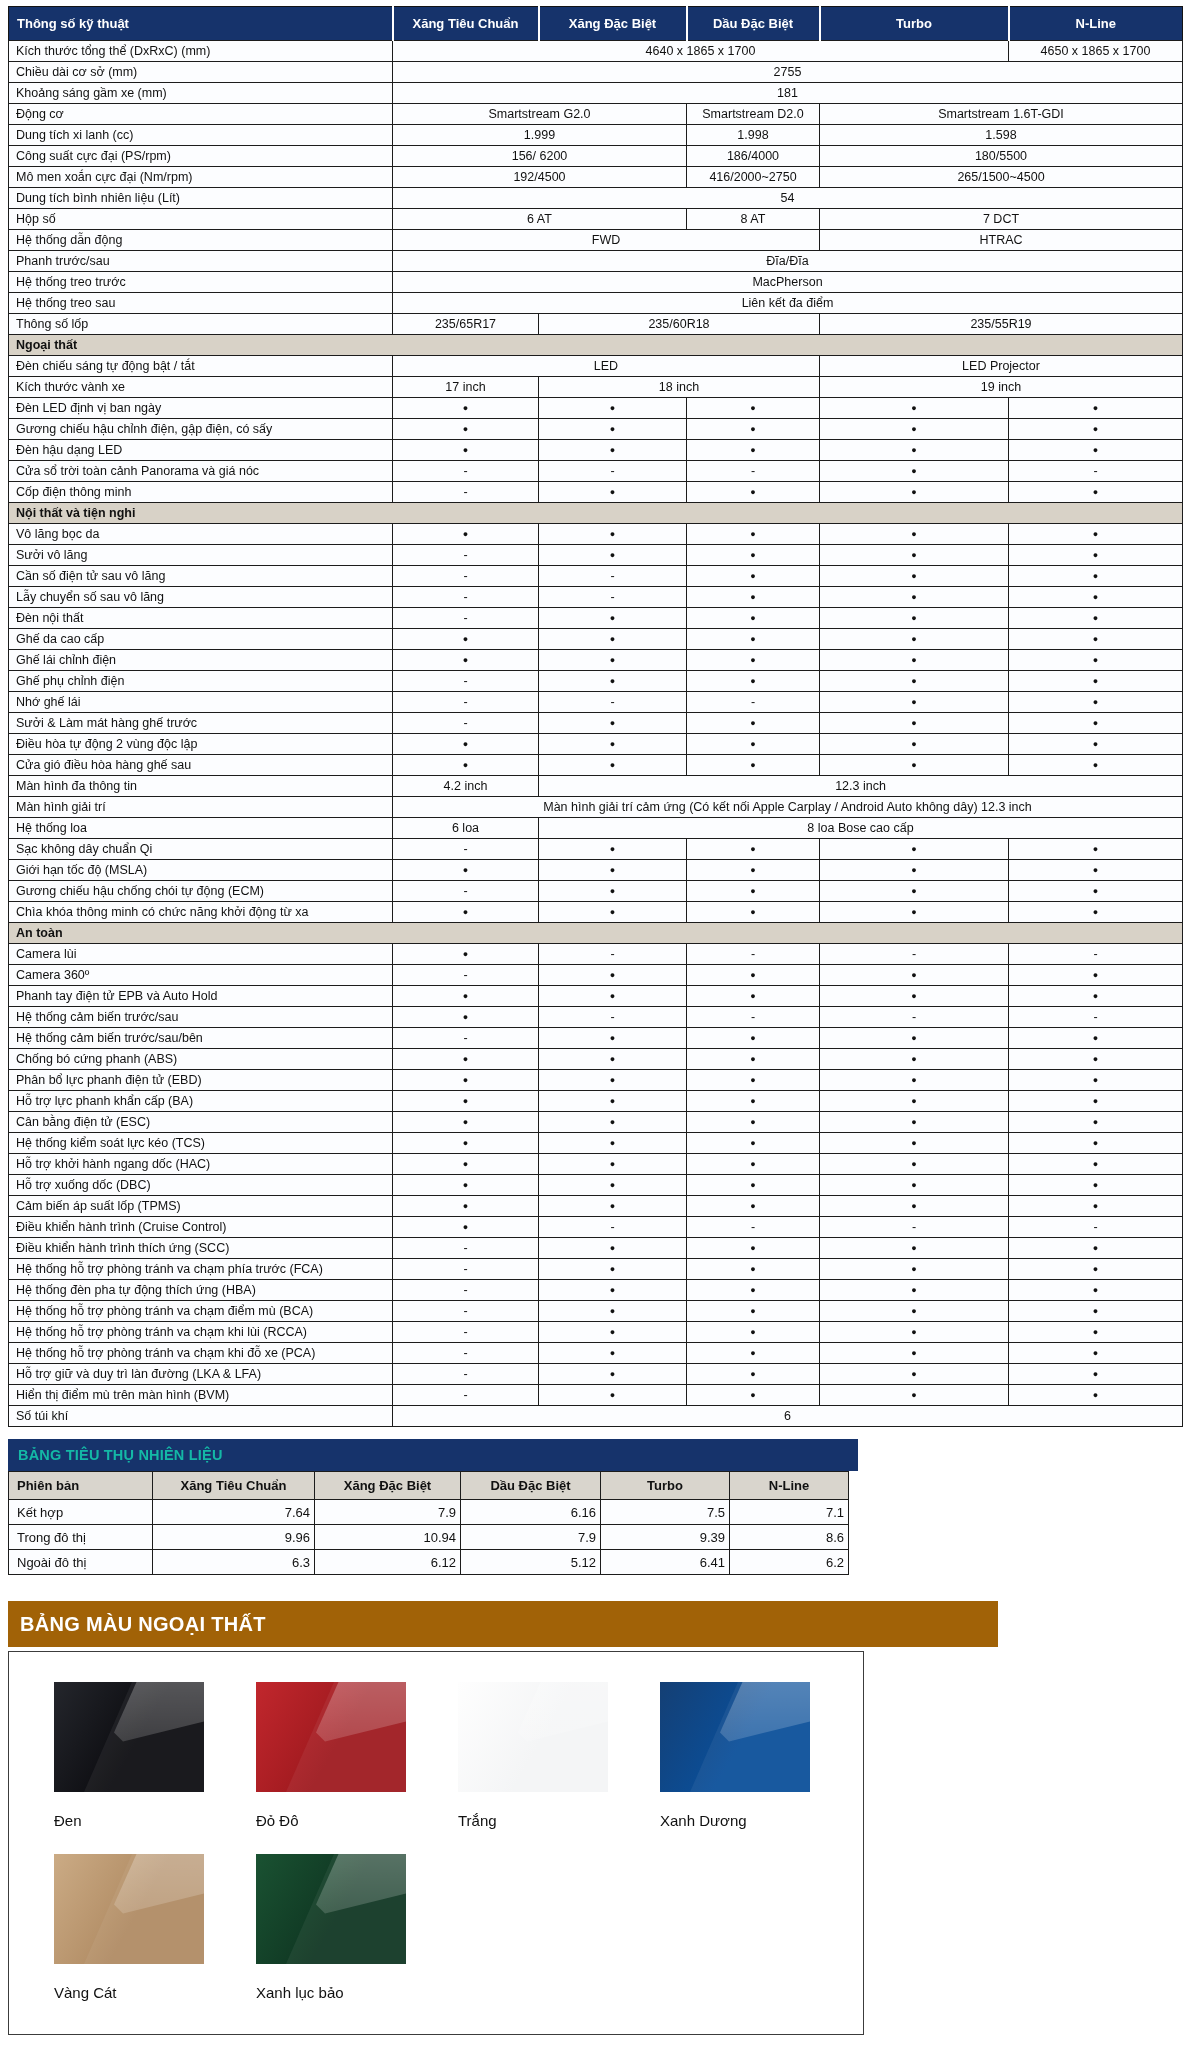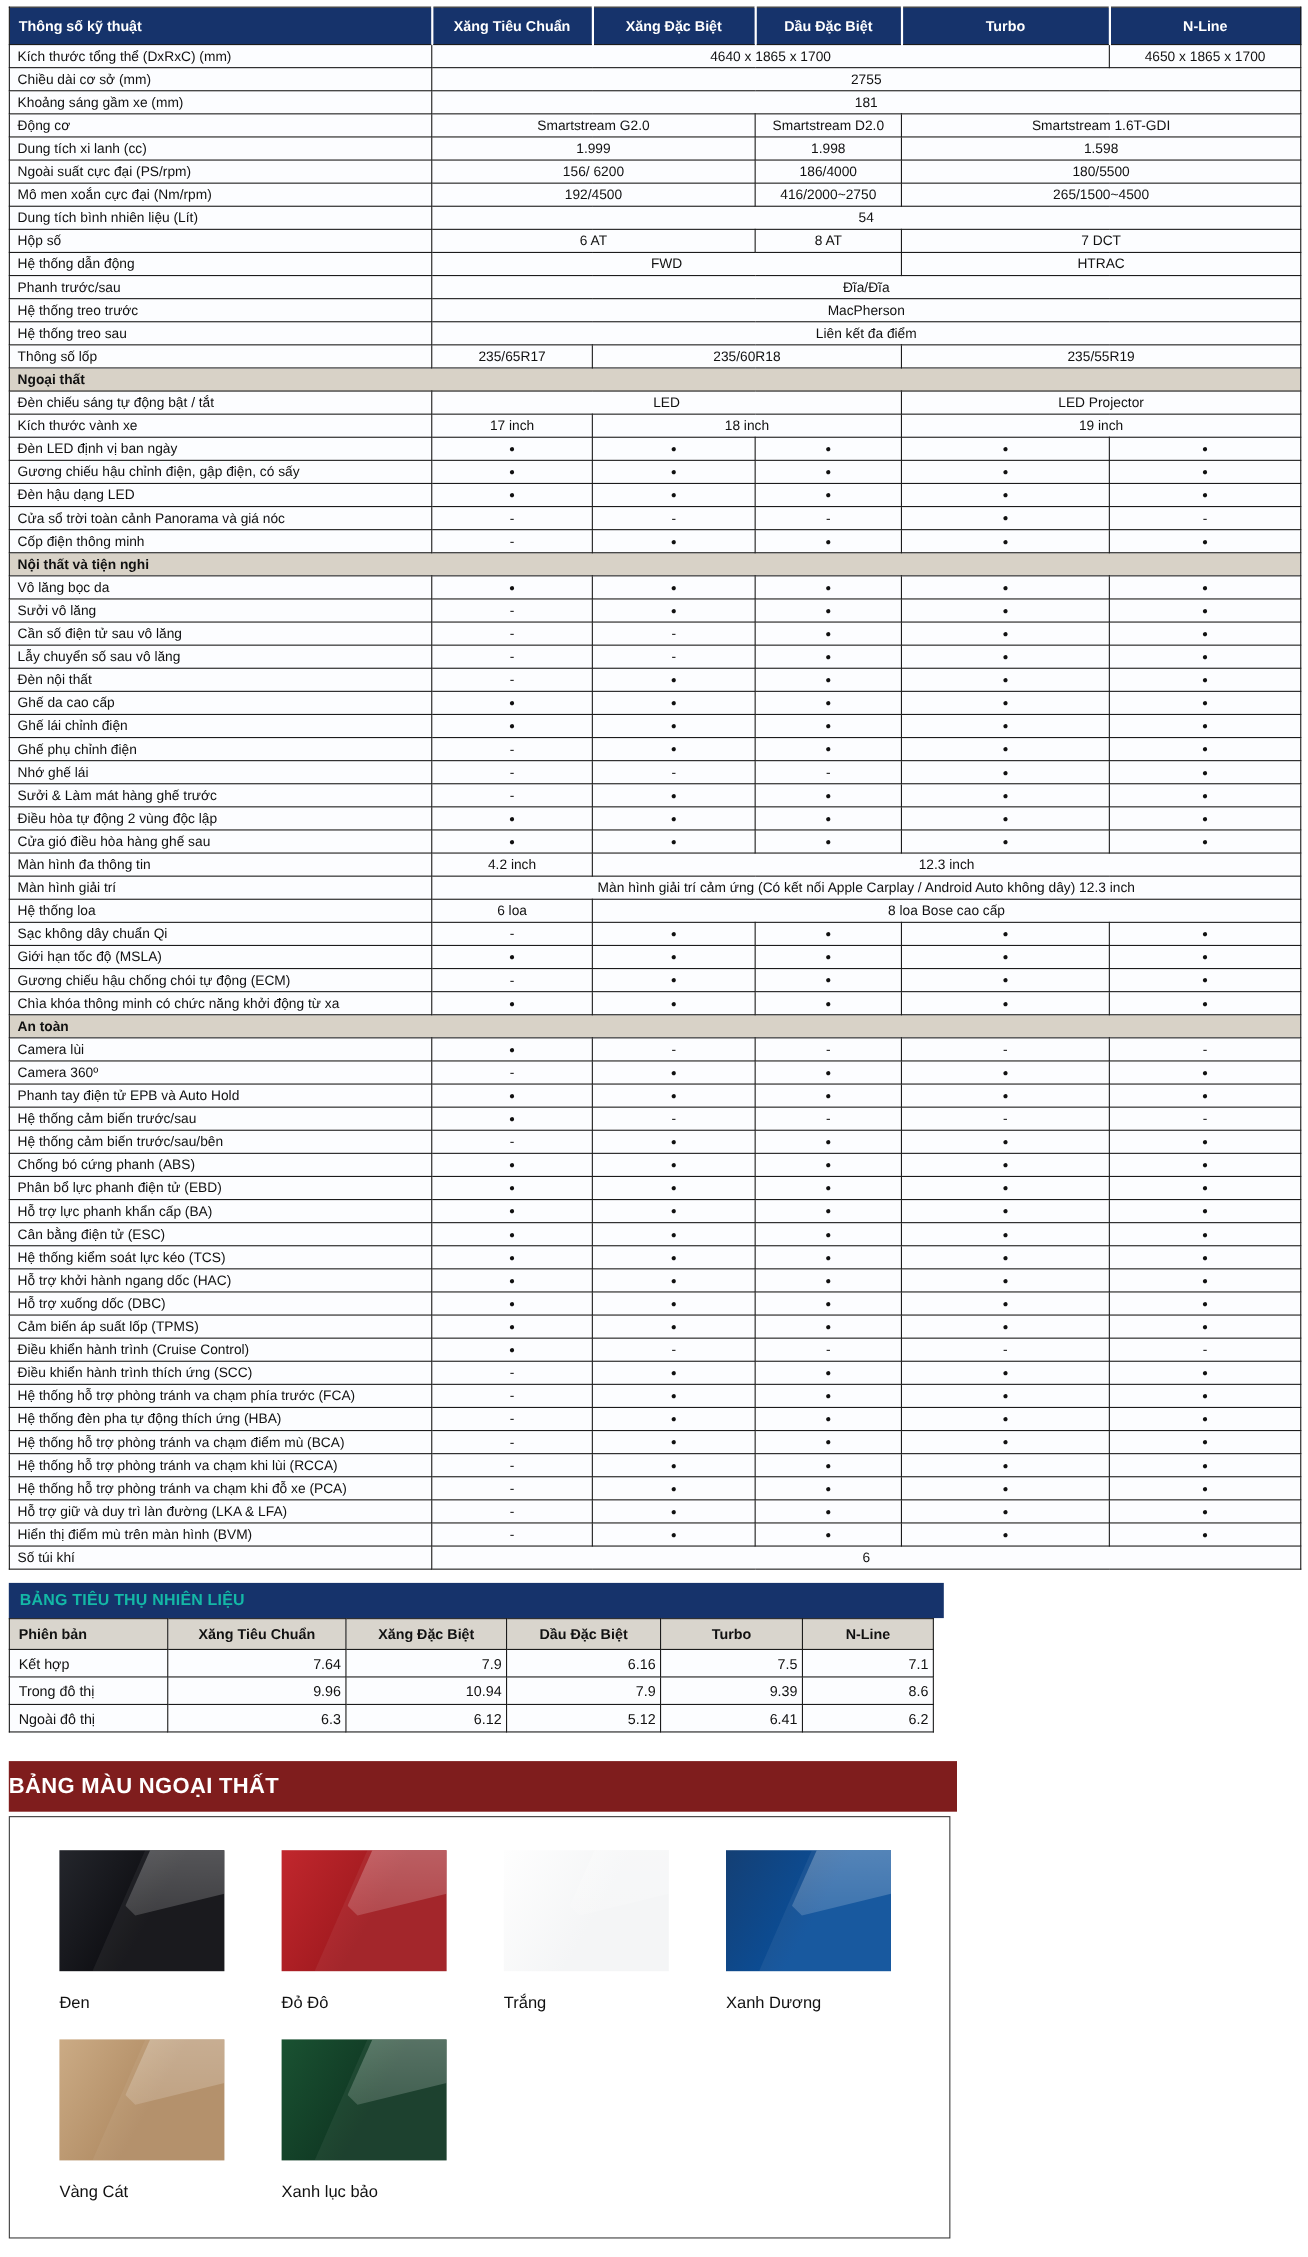--- a/index.html
+++ b/index.html
@@ -31,22 +31,22 @@
   table.fuel col.f2{width:146px;} table.fuel col.f3{width:140px;}
   table.fuel col.f4{width:129px;} table.fuel col.f5{width:119px;}
   table.fuel th{background:#d9d5cd;border:1px solid #1c1c1c;font-size:13px;font-weight:bold;
     padding:6px 16px;text-align:center;}
   table.fuel th.lbl{text-align:left;padding-left:8px;}
   table.fuel td{background:#fcfdff;border:1px solid #1c1c1c;font-size:13px;
     padding:4.5px 4px;text-align:right;}
   table.fuel td.lbl{text-align:left;padding-left:8px;}
 
   
-  .color-banner{margin-top:26px;width:862px;height:46px;box-sizing:border-box;background:#7f1d1d;
-    color:#fff;font-size:20px;font-weight:bold;line-height:46px;letter-spacing:.3px;}
+  .color-banner{margin-top:26px;width:990px;height:46px;box-sizing:border-box;background:#a16207;
+    color:#fff;font-size:20px;font-weight:bold;line-height:46px;padding-left:12px;letter-spacing:.3px;}
   .color-box{margin-top:4px;width:856px;box-sizing:border-box;border:1px solid #3c3c3c;
     padding:30px 0 8px 45px;display:flex;flex-wrap:wrap;align-content:flex-start;}
   .color-item{width:150px;margin:0 52px 24px 0;}
   .swatch{width:150px;height:110px;position:relative;overflow:hidden;}
   .swatch::before{content:"";position:absolute;inset:0;background:rgba(255,255,255,.06);
     clip-path:polygon(52% 0,100% 0,100% 100%,20% 100%);}
   .swatch::after{content:"";position:absolute;inset:0;
     background:linear-gradient(rgba(255,255,255,.26),rgba(255,255,255,.08));
     clip-path:polygon(55% 0,100% 0,100% 36%,46% 54%,40% 46%);}
   .swatch-name{margin-top:20px;font-size:15px;color:#111;line-height:18px;}
@@ -95,21 +95,21 @@
           <td colspan="1">Smartstream D2.0</td>
           <td colspan="2">Smartstream 1.6T-GDI</td>
         </tr>
         <tr>
           <td class="lbl">Dung tích xi lanh (cc)</td>
           <td colspan="2">1.999</td>
           <td colspan="1">1.998</td>
           <td colspan="2">1.598</td>
         </tr>
         <tr>
-          <td class="lbl">Ngoài suất cực đại (PS/rpm)</td>
+          <td class="lbl">Công suất cực đại (PS/rpm)</td>
           <td colspan="2">156/ 6200</td>
           <td colspan="1">186/4000</td>
           <td colspan="2">180/5500</td>
         </tr>
         <tr>
           <td class="lbl">Mô men xoắn cực đại (Nm/rpm)</td>
           <td colspan="2">192/4500</td>
           <td colspan="1">416/2000~2750</td>
           <td colspan="2">265/1500~4500</td>
         </tr>

